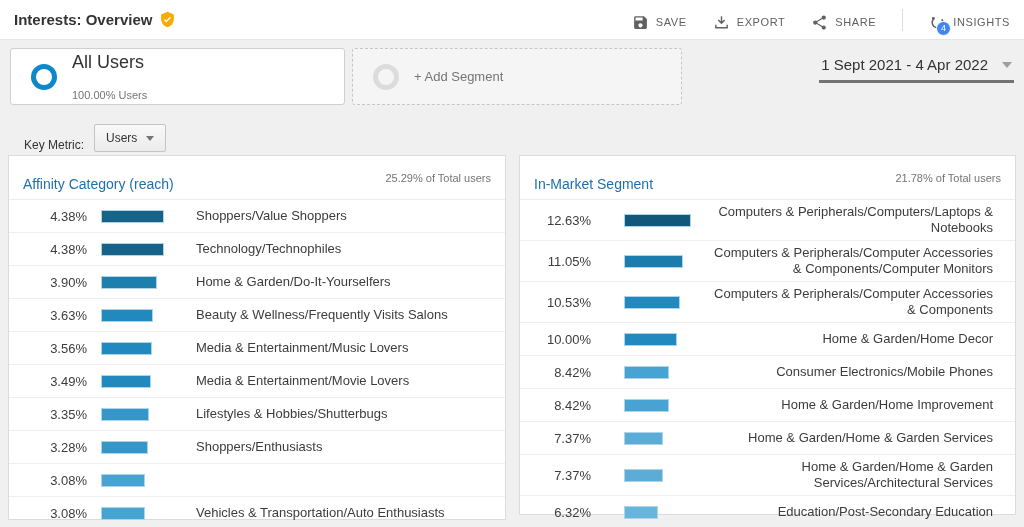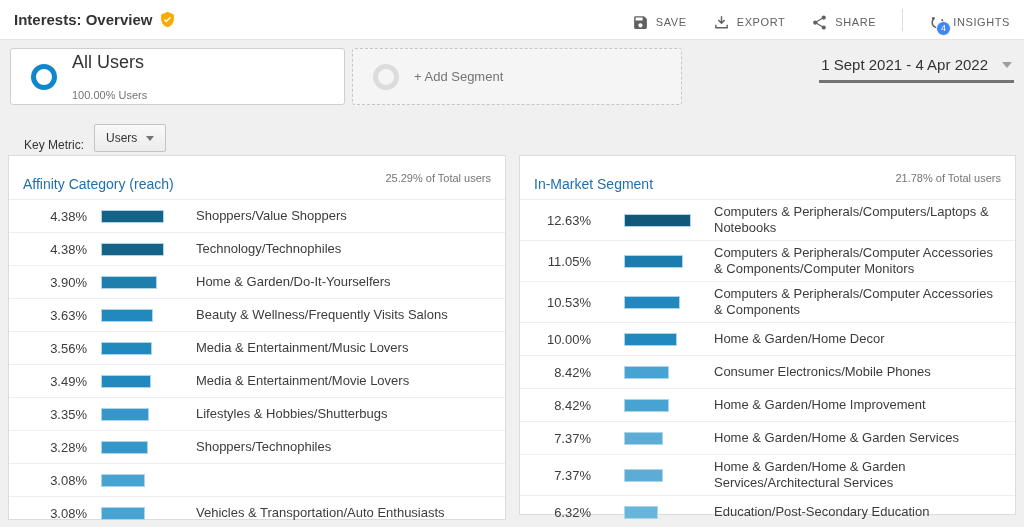--- a/index.html
+++ b/index.html
@@ -57,21 +57,21 @@
        min-height:24px;}
   .pct{font-size:13px;color:#3c3c3c;text-align:right;flex:none;}
   .p0 .pct{width:62px;}
   .p1 .pct{width:55px;}
   .barwrap{flex:none;display:flex;align-items:center;}
   .p0 .barwrap{width:66px;margin-left:14px;}
   .p1 .barwrap{width:70px;margin-left:33px;}
   .bar{display:block;height:13px;border:1px solid #aed4e8;box-sizing:border-box;}
   .lbl{flex:1;font-size:13px;color:#3c3c3c;line-height:16px;padding-right:14px;}
   .p0 .lbl{margin-left:29px;}
-  .p1 .lbl{margin-left:20px;}
+  .p1 .lbl{margin-left:20px;text-align:right;}
 </style>
 </head>
 <body>
 
 <div class="page">
 
   <div class="top-header">
     <div class="page-title">
       <span>Interests: Overview</span>
       <span class="shield">
@@ -198,21 +198,21 @@
           <span class="barwrap">
             <span class="bar" style="width: 48px; background: rgb(52, 150, 201);"></span>
           </span>
           <span class="lbl">Lifestyles &amp; Hobbies/Shutterbugs</span>
         </div>
         <div class="row">
           <span class="pct">3.28%</span>
           <span class="barwrap">
             <span class="bar" style="width: 47px; background: rgb(52, 150, 201);"></span>
           </span>
-          <span class="lbl">Shoppers/Technophiles</span>
+          <span class="lbl">Shoppers/Enthusiasts</span>
         </div>
         <div class="row">
           <span class="pct">3.08%</span>
           <span class="barwrap">
             <span class="bar" style="width: 44px; background: rgb(71, 163, 210);"></span>
           </span>
         </div>
         <div class="row">
           <span class="pct">3.08%</span>
           <span class="barwrap">

